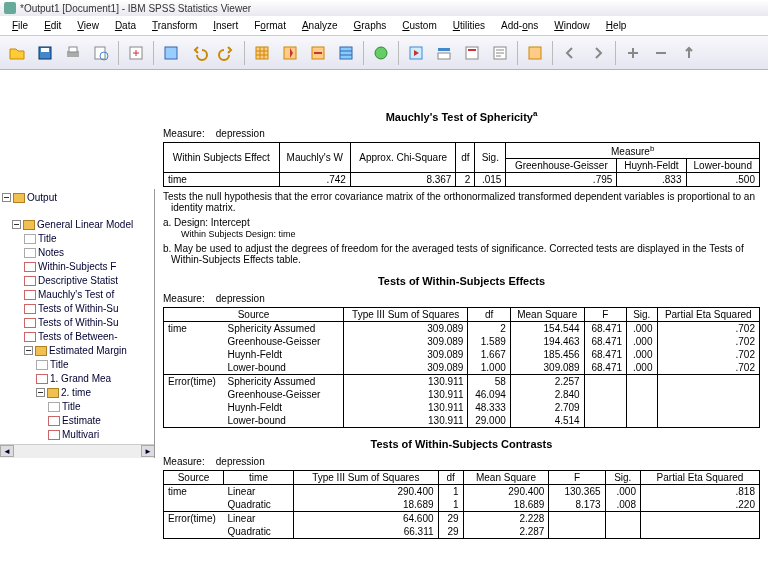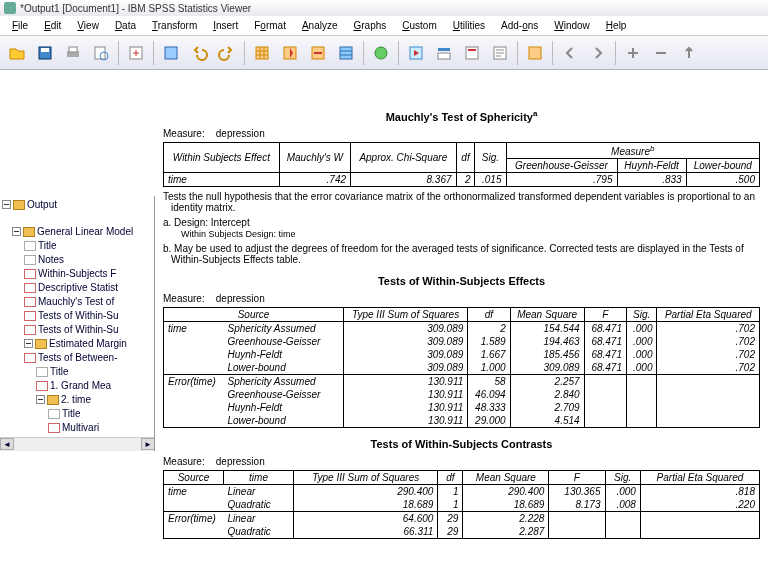--- a/index.html
+++ b/index.html
@@ -20,21 +20,21 @@
 .tminus { width:9px; height:9px; border:1px solid #888; background:#fff; position:relative; display:inline-block; }
 .tminus::after { content:""; position:absolute; top:3px; left:1px; width:5px; height:1px; background:#333; }
 .tbook { background:#f0c050; border:1px solid #b08020; }
 .tpage { background:#fff; border:1px solid #aaa; }
 .tchart { background:#fff; border:1px solid #c66; }
 .content { flex:1; overflow:auto; padding: 8px 8px; }
 .content h4 { font-size:11px; font-weight:bold; text-align:center; margin: 2px 0 6px; }
 .content h5 { font-size:11px; font-weight:bold; text-align:center; margin: 10px 0 6px; }
 .measure { font-size:10px; margin-bottom:3px; }
 .measure .lbl { display:inline-block; width:50px; }
-table.stat { border-collapse:collapse; width:100%; font-size:10px;font-style:italic; }
+table.stat { border-collapse:collapse; width:100%; font-size:10px; }
 table.stat th, table.stat td { border:1px solid #000; padding:1px 4px; text-align:right; vertical-align:middle; }
 table.stat th { font-weight:normal; text-align:center; background:#fff; }
 table.stat td.lbl { text-align:left; }
 .footnote { font-size:10px; margin:4px 0; padding-left:8px; text-indent:-8px; }
 .sub { font-size:9px; margin-left:10px; }
 sup { font-size:8px; }
 .scroll-h { position:absolute; bottom:0; left:0; width:155px; height:14px; background:#eee; border-top:1px solid #ccc; display:flex; align-items:center; }
 .sbtn { width:14px; height:12px; background:#ddd; border:1px solid #aaa; display:flex; align-items:center; justify-content:center; font-size:8px; }
 
 svg { display:block; }
@@ -238,44 +238,48 @@
       </div>
     <div class="tnode tind2">
         <span class="ticon tchart"></span>
         <span>Tests of Within-Su</span>
       </div>
     <div class="tnode tind2">
         <span class="ticon tchart"></span>
         <span>Tests of Within-Su</span>
       </div>
     <div class="tnode tind2">
+        <span class="ticon tchart"></span>
+        <span>Tests of Between-</span>
+      </div>
+    <div class="tnode tind2">
         <span class="tminus"></span>
         <span class="ticon tbook"></span>
         <span>Estimated Margin</span>
-      </div>
-    <div class="tnode tind2">
-        <span class="ticon tchart"></span>
-        <span>Tests of Between-</span>
       </div>
     <div class="tnode tind3">
         <span class="ticon tpage"></span>
         <span>Title</span>
       </div>
     <div class="tnode tind3">
         <span class="ticon tchart"></span>
         <span>1. Grand Mea</span>
       </div>
     <div class="tnode tind3">
         <span class="tminus"></span>
         <span class="ticon tbook"></span>
         <span>2. time</span>
       </div>
     <div class="tnode tind4">
         <span class="ticon tpage"></span>
         <span>Title</span>
+      </div>
+    <div class="tnode tind4">
+        <span class="ticon tchart"></span>
+        <span>Estimate</span>
       </div>
     <div class="tnode tind4">
         <span class="ticon tchart"></span>
         <span>Multivari</span>
       </div>
     <div class="tnode tind4">
         <span class="ticon tchart"></span>
         <span>Pairwise</span>
       </div>
     <div class="scroll-h">

